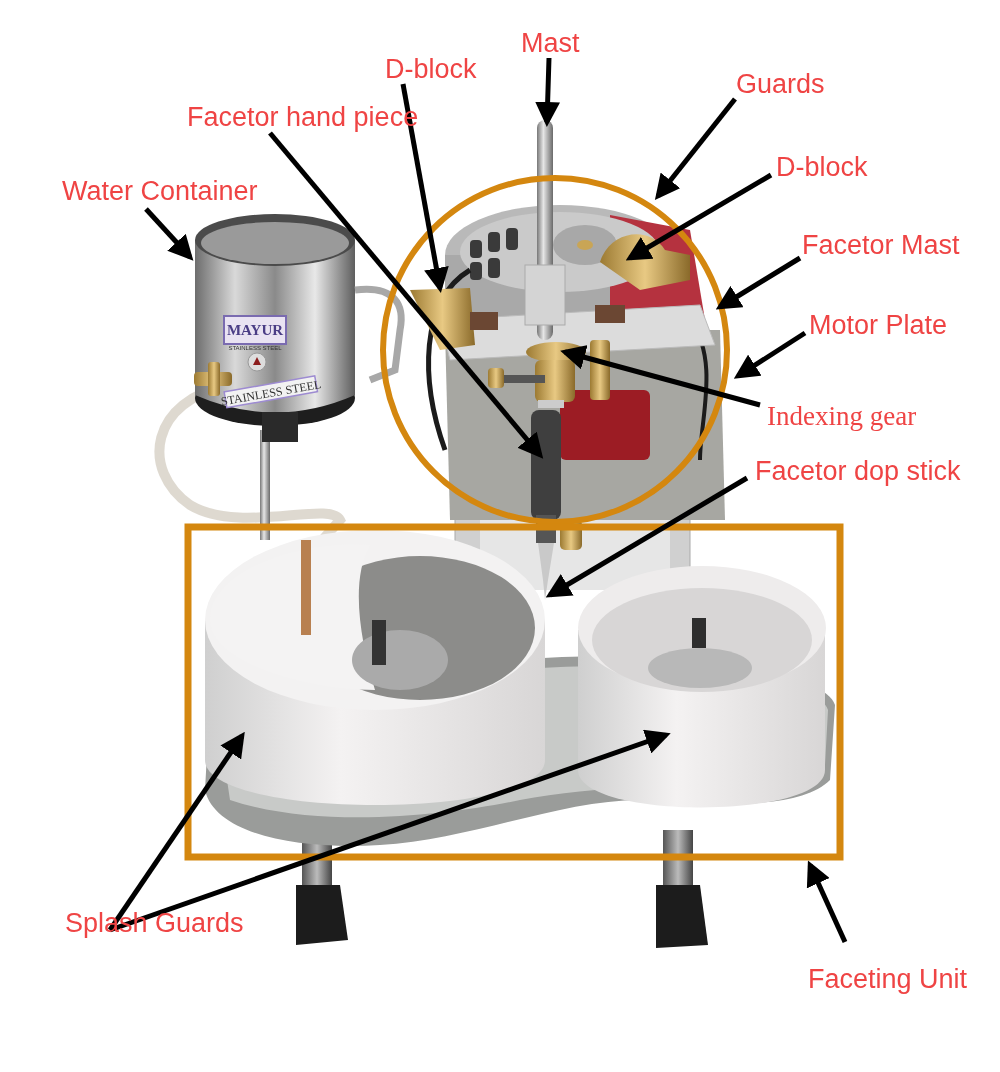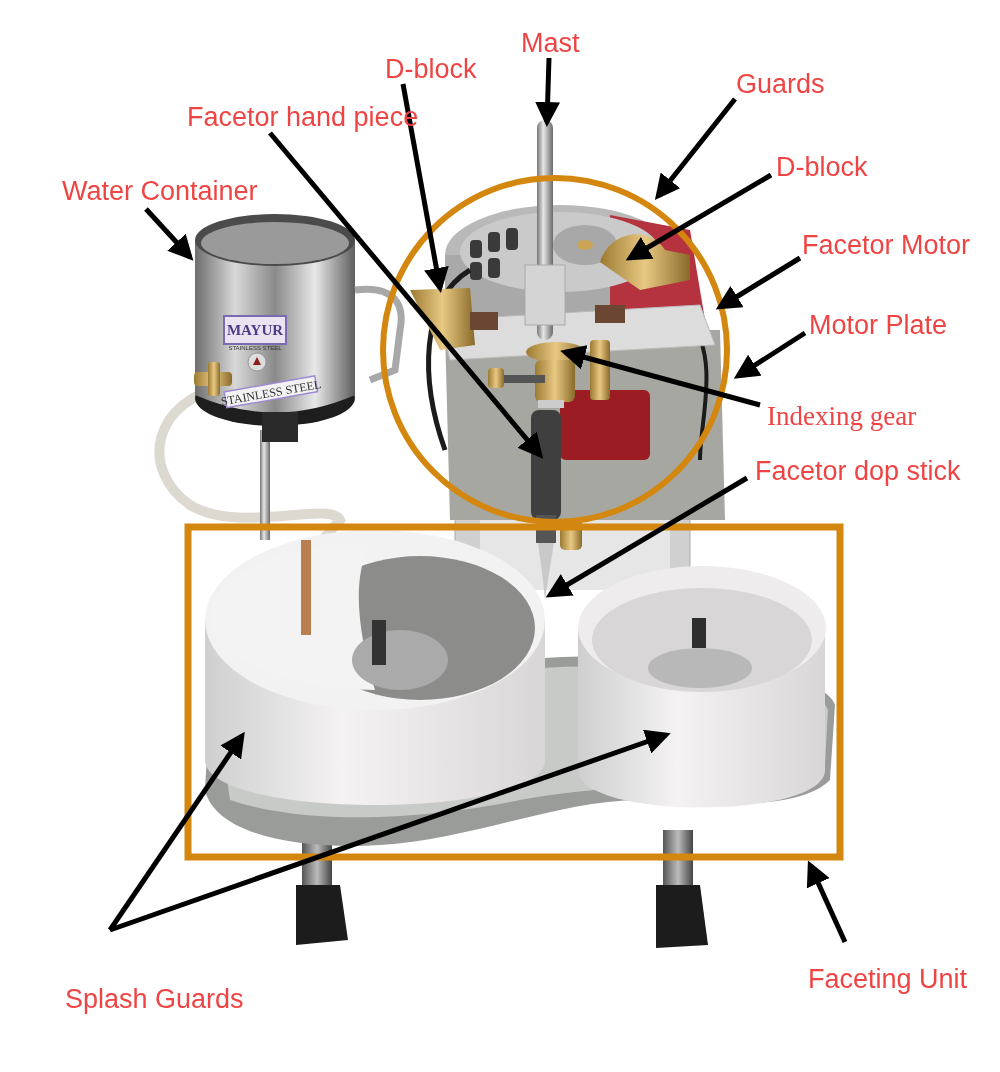--- a/index.html
+++ b/index.html
@@ -178,20 +178,20 @@
       <line x1="845" y1="942" x2="810" y2="865" marker-end="url(#arrow)"></line>
     </g>
   </svg>
 
   <div class="label" style="left:521px; top:30px;">Mast</div>
   <div class="label" style="left:385px; top:56px;">D-block</div>
   <div class="label" style="left:736px; top:71px;">Guards</div>
   <div class="label" style="left:154px; top:104px;margin-left:33px;">Facetor hand piece</div>
   <div class="label" style="left:776px; top:154px;">D-block</div>
   <div class="label" style="left:27px; top:178px;margin-left:35px;">Water Container</div>
-  <div class="label" style="left:802px; top:232px;">Facetor Motor</div>
+  <div class="label" style="left:802px; top:232px;">Facetor Mast</div>
   <div class="label" style="left:809px; top:312px;">Motor Plate</div>
   <div class="label" style="left:767px; top:403px;font-family:Liberation Serif, serif;">Indexing gear</div>
   <div class="label" style="left:755px; top:458px;text-align:center;">Facetor dop stick</div>
-  <div class="label" style="left:65px; top:986px;text-align:right;">Splash Guards</div>
+  <div class="label" style="left:65px; top:910px;text-align:right;">Splash Guards</div>
   <div class="label" style="left:808px; top:950px;margin-top:16px;">Faceting Unit</div>
 
 </div>
 
 </body></html>

